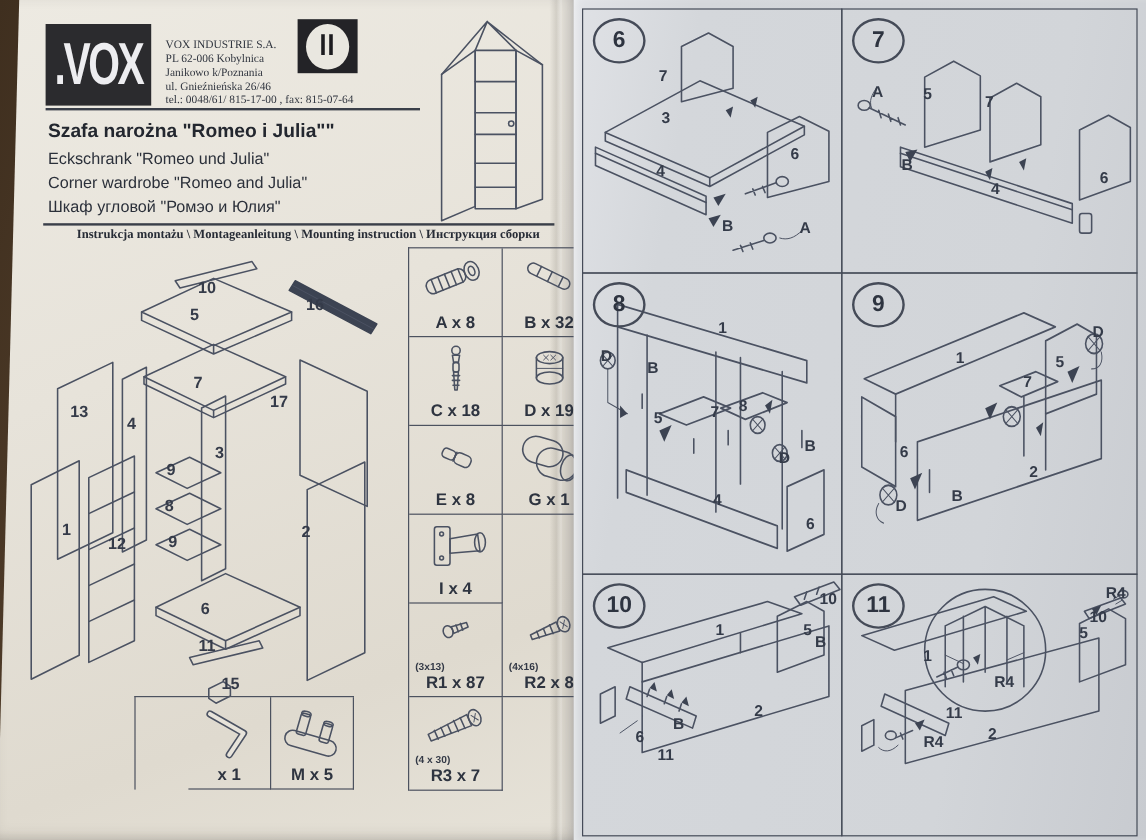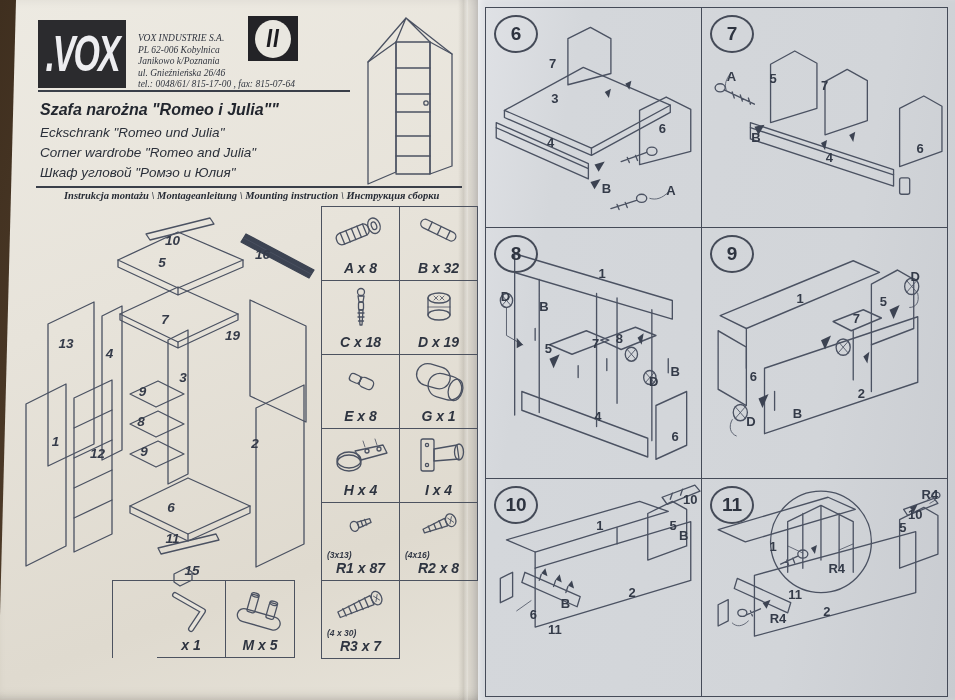--- a/index.html
+++ b/index.html
@@ -3,21 +3,21 @@
 <meta charset="utf-8">
 <style>
   html,body{margin:0;padding:0;}
   .photo{position:relative;width:955px;height:700px;overflow:hidden;
     background:linear-gradient(105deg,#3f2f1f 0%,#5d4630 30%,#6b5138 55%,#4a3726 100%);
     font-family:"Liberation Sans",sans-serif;}
   
   .page-left{position:absolute;left:0;top:0;width:481px;height:700px;
     background:linear-gradient(160deg,#edeae2 0%,#e7e3da 40%,#dfdacf 78%,#e6e2d8 100%);
     clip-path:polygon(16px 0,100% 0,100% 100%,0 100%,0 88%);
-    box-shadow:inset -14px 0 18px -12px rgba(40,40,50,.45), inset 0 -8px 14px -10px rgba(60,55,45,.35);font-style:italic;}
+    box-shadow:inset -14px 0 18px -12px rgba(40,40,50,.45), inset 0 -8px 14px -10px rgba(60,55,45,.35);}
   .crease-v{position:absolute;left:458px;top:0;width:10px;height:700px;
     background:linear-gradient(90deg,rgba(120,115,105,0) 0%,rgba(120,115,105,.18) 55%,rgba(255,255,255,.25) 100%);}
   
   .logo-box{position:absolute;left:38px;top:20px;width:88px;height:68px;background:#2b2b2e;
     display:flex;align-items:center;justify-content:center;}
   .logo-text{color:#ededf0;font-weight:bold;font-size:34px;letter-spacing:-2px;
     font-family:"Liberation Sans",sans-serif;transform:scaleY(1.45);}
   .company{position:absolute;left:138px;top:33px;font-family:"Liberation Serif",serif;
     font-size:9.5px;line-height:11.5px;color:#30353f;}
   .badge{position:absolute;left:248px;top:16px;width:50px;height:45px;background:#232327;
@@ -31,21 +31,21 @@
   .title3{position:absolute;left:40px;top:145px;font-size:13.5px;color:#2b303a;}
   .title4{position:absolute;left:40px;top:165px;font-size:13.5px;color:#2b303a;}
   .instr{position:absolute;left:64px;top:190px;font-family:"Liberation Serif",serif;
     font-weight:bold;font-size:10.5px;color:#272c36;}
   
   .wardrobe{position:absolute;left:356px;top:6px;width:104px;height:180px;}
   
   .exploded{position:absolute;left:18px;top:212px;width:300px;height:402px;}
   .xl{position:absolute;transform:translate(-50%,-50%);font-weight:bold;font-size:13.5px;color:#353b49;}
   
-  .hw-table{position:absolute;left:321px;top:206px;width:157px;border-top:1px solid #4c525f;border-left:1px solid #4c525f;}
+  .hw-table{position:absolute;left:340px;top:206px;width:157px;border-top:1px solid #4c525f;border-left:1px solid #4c525f;}
   .hw-row{display:flex;}
   .hw-cell{width:77px;height:73px;border-right:1px solid #4c525f;border-bottom:1px solid #4c525f;
     position:relative;display:flex;flex-direction:column;align-items:center;justify-content:flex-end;}
   .hw-cell.tall{height:77px;}
   .hw-icon{position:absolute;top:4px;left:50%;transform:translateX(-50%);}
   .hw-size{align-self:flex-start;font-size:8.5px;font-weight:bold;color:#333946;margin-left:5px;}
   .hw-label{font-weight:bold;font-size:14px;color:#2e3440;margin-bottom:4px;}
   .tools{position:absolute;left:112px;top:580px;display:flex;border-top:1px solid #4c525f;border-left:1px solid #4c525f;padding-left:44px;}
   .tool-cell{width:68px;height:76px;border-right:1px solid #4c525f;border-bottom:1px solid #4c525f;
     position:relative;display:flex;flex-direction:column;align-items:center;justify-content:flex-end;}
@@ -159,21 +159,21 @@
         <polygon points="140,336 198,322 201,328 143,342"></polygon>
 
         <polygon points="156,362 168,356 174,360 174,368 162,374 156,370"></polygon>
       </svg>
       <span class="xl" style="left:51.5%;top:7%">10</span>
       <span class="xl" style="left:48%;top:12.5%">5</span>
       <span class="xl" style="left:81.5%;top:10.5%">16</span>
       <span class="xl" style="left:49%;top:26.5%">7</span>
       <span class="xl" style="left:16%;top:32.5%">13</span>
       <span class="xl" style="left:30.5%;top:35%">4</span>
-      <span class="xl" style="left:71.5%;top:30.5%">19</span>
+      <span class="xl" style="left:71.5%;top:30.5%">17</span>
       <span class="xl" style="left:55%;top:41%">3</span>
       <span class="xl" style="left:41.5%;top:44.5%">9</span>
       <span class="xl" style="left:41%;top:52%">8</span>
       <span class="xl" style="left:42%;top:59.5%">9</span>
       <span class="xl" style="left:12.5%;top:57%">1</span>
       <span class="xl" style="left:26.5%;top:60%">12</span>
       <span class="xl" style="left:79%;top:57.5%">2</span>
       <span class="xl" style="left:51%;top:73.5%">6</span>
       <span class="xl" style="left:51.5%;top:81%">11</span>
       <span class="xl" style="left:58%;top:89%">15</span>
@@ -248,31 +248,20 @@
             <g transform="rotate(16 32 23)">
                 <rect x="8" y="8" width="34" height="22" rx="11"></rect>
             <rect x="22" y="14" width="34" height="24" rx="12"></rect>
                 <ellipse cx="50" cy="26" rx="7" ry="11"></ellipse>
               </g>
           </svg>
           <span class="hw-label">G x 1</span>
         </div>
       </div>
       <div class="hw-row">
-        <div class="hw-cell">
-          <svg class="hw-icon draw" viewBox="0 0 64 46" width="64" height="46">
-            <ellipse cx="20" cy="30" rx="12" ry="8"></ellipse>
-              <ellipse cx="20" cy="27" rx="12" ry="8"></ellipse>
-            <polygon points="26,18 54,12 58,20 32,27"></polygon>
-            <circle cx="38" cy="18" r="2"></circle>
-              <circle cx="50" cy="16" r="2"></circle>
-            <path d="M34,8 L36,14 M46,6 L48,12" class="thin"></path>
-          </svg>
-          <span class="hw-label">H x 4</span>
-        </div>
         <div class="hw-cell">
           <svg class="hw-icon draw" viewBox="0 0 64 46" width="64" height="46">
             <rect x="14" y="6" width="13" height="32" rx="2"></rect>
             <circle cx="20" cy="12" r="1.6"></circle>
               <circle cx="20" cy="32" r="1.6"></circle>
             <polygon points="27,16 50,12 52,26 27,28"></polygon>
               <ellipse cx="52" cy="19" rx="4.5" ry="8"></ellipse>
           </svg>
           <span class="hw-label">I x 4</span>
         </div>

